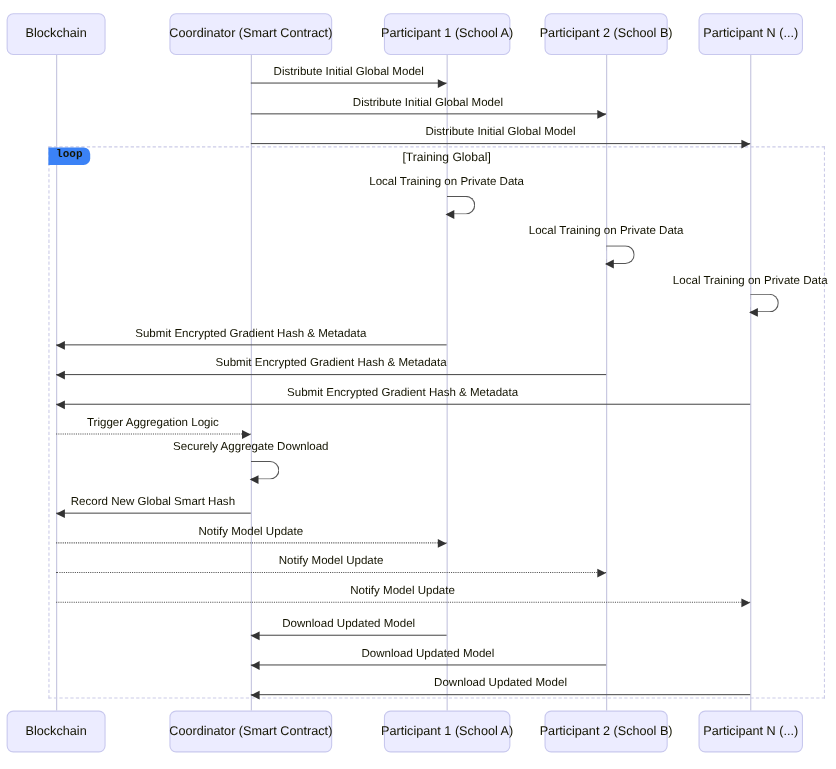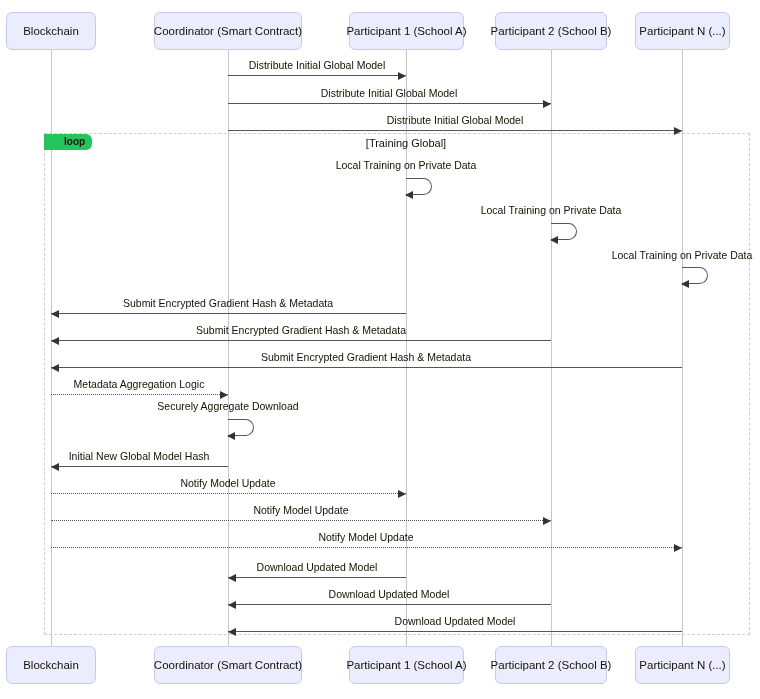--- a/index.html
+++ b/index.html
@@ -44,27 +44,28 @@
   
   .loop-frame {
     position: absolute;
     box-sizing: border-box;
     border: 1px dashed #CCCCE8;
     background: transparent;
     pointer-events: none;
   }
   .loop-tag {
     position: absolute;
-    background: #22c55e;
+    background: #3b82f6;
     color: #131300;
     font-size: 10px;
     font-weight: bold;
-    padding: 2px 7px 2px 20px;
+    padding: 2px 7px 2px 7px;
     border-radius: 0 6px 6px 0;
     line-height: 1.2;
+    font-family: Liberation Mono, monospace;
   }
   .loop-title {
     position: absolute;
     color: #131300;
     font-size: 11px;
     text-align: center;
     white-space: nowrap;
     transform: translateX(-50%);
   }
   
@@ -140,27 +141,27 @@
     <div class="arrowhead left" style="left: 51px; top: 309.5px;"></div>
     <div class="msg-label" style="left: 228px; top: 297px;">Submit Encrypted Gradient Hash &amp; Metadata</div>
     <div class="msg-line" style="left: 51px; top: 340px; width: 500px;"></div>
     <div class="arrowhead left" style="left: 51px; top: 336.5px;"></div>
     <div class="msg-label" style="left: 301px; top: 324px;">Submit Encrypted Gradient Hash &amp; Metadata</div>
     <div class="msg-line" style="left: 51px; top: 367px; width: 631px;"></div>
     <div class="arrowhead left" style="left: 51px; top: 363.5px;"></div>
     <div class="msg-label" style="left: 366px; top: 351px;">Submit Encrypted Gradient Hash &amp; Metadata</div>
     <div class="msg-line dotted" style="left: 51px; top: 394px; width: 177px;"></div>
     <div class="arrowhead right" style="left: 220px; top: 390.5px;"></div>
-    <div class="msg-label" style="left: 139px; top: 378px;">Metadata Aggregation Logic</div>
+    <div class="msg-label" style="left: 139px; top: 378px;">Trigger Aggregation Logic</div>
     <div class="self-loop" style="left: 228px; top: 419px; width: 26px; height: 17px;"></div>
     <div class="arrowhead left" style="left: 227px; top: 431.5px;"></div>
     <div class="msg-label" style="left: 228px; top: 400px;">Securely Aggregate Download</div>
     <div class="msg-line" style="left: 51px; top: 466px; width: 177px;"></div>
     <div class="arrowhead left" style="left: 51px; top: 462.5px;"></div>
-    <div class="msg-label" style="left: 139px; top: 450px;">Initial New Global Model Hash</div>
+    <div class="msg-label" style="left: 139px; top: 450px;">Record New Global Smart Hash</div>
     <div class="msg-line dotted" style="left: 51px; top: 493px; width: 355px;"></div>
     <div class="arrowhead right" style="left: 398px; top: 489.5px;"></div>
     <div class="msg-label" style="left: 228px; top: 477px;">Notify Model Update</div>
     <div class="msg-line dotted" style="left: 51px; top: 520px; width: 500px;"></div>
     <div class="arrowhead right" style="left: 543px; top: 516.5px;"></div>
     <div class="msg-label" style="left: 301px; top: 504px;">Notify Model Update</div>
     <div class="msg-line dotted" style="left: 51px; top: 547px; width: 631px;"></div>
     <div class="arrowhead right" style="left: 674px; top: 543.5px;"></div>
     <div class="msg-label" style="left: 366px; top: 531px;">Notify Model Update</div>
     <div class="msg-line" style="left: 228px; top: 577px; width: 178px;"></div>

